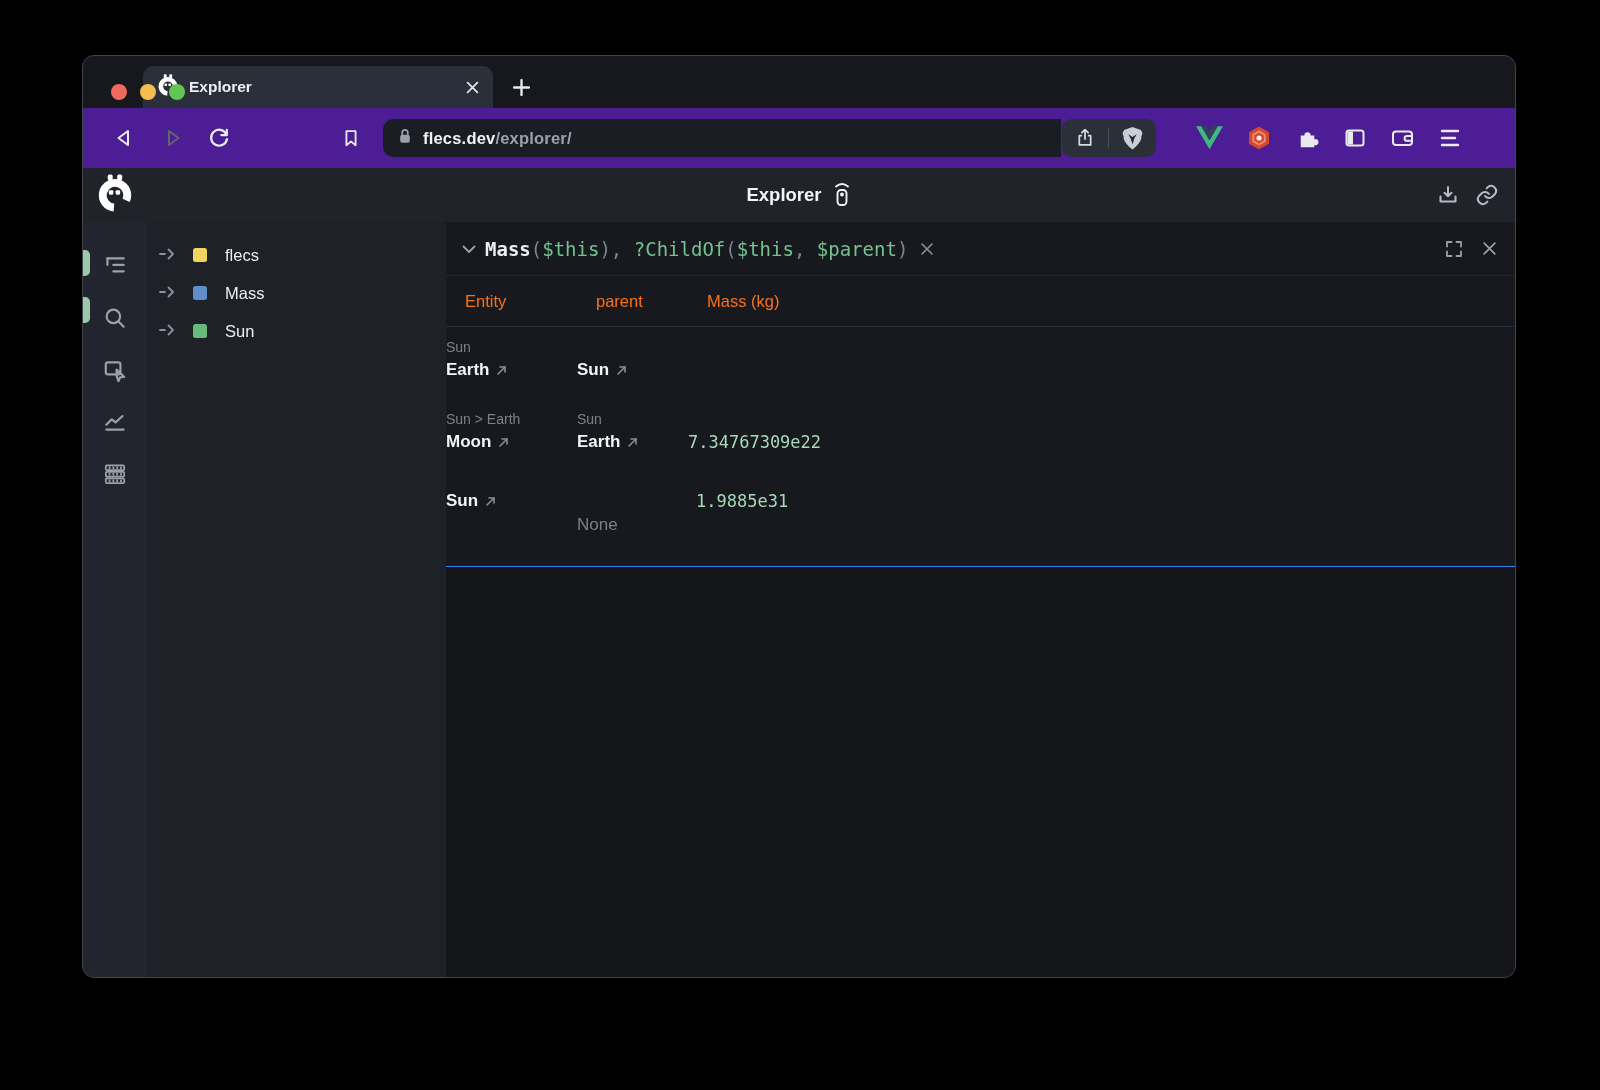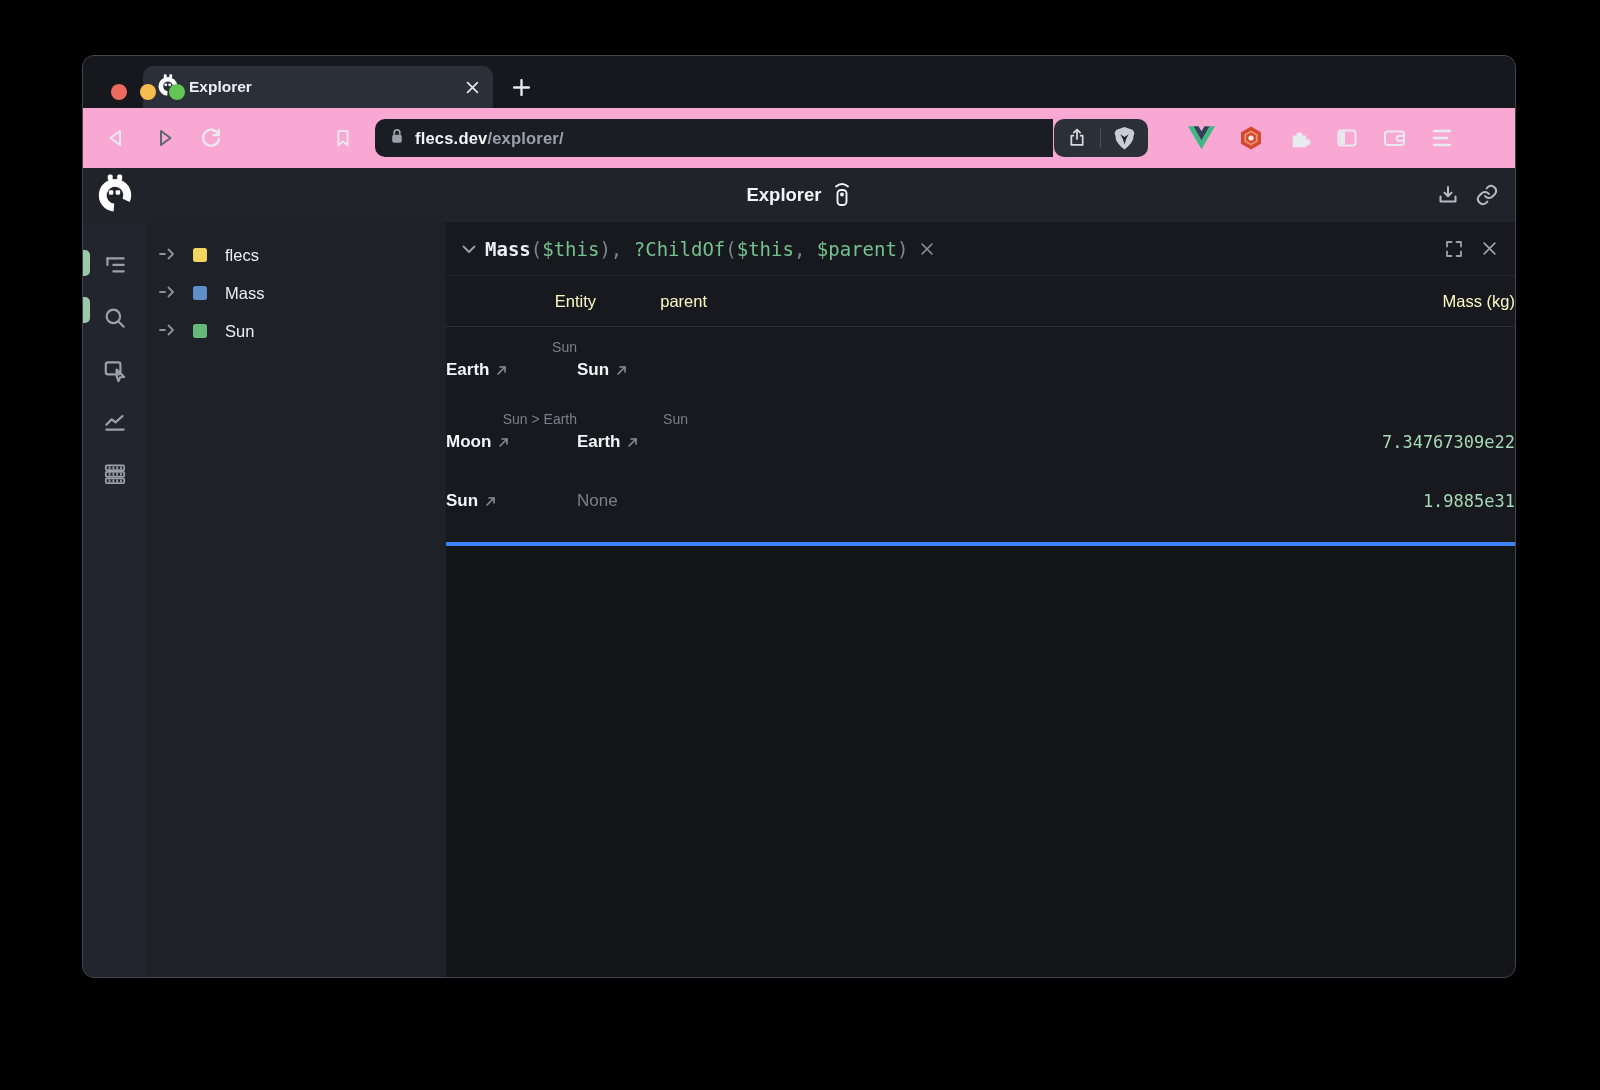--- a/index.html
+++ b/index.html
@@ -12,21 +12,21 @@
   .tabbar{height:52px;background:#16181e;display:flex;align-items:flex-end;padding-left:28px;}
   .lights{display:flex;gap:13px;align-items:center;position:absolute;left:28px;top:28px;}
   .light{width:16px;height:16px;border-radius:50%;border:none;padding:0;cursor:default;}
   .tab{width:350px;height:42px;margin-left:32px;background:#2b2f3a;border-radius:10px 10px 0 0;
     display:flex;align-items:center;padding:0 14px;gap:10px;}
   .tab-title{color:#eceff2;font-size:15.5px;font-weight:600;flex:1;}
   .icon-btn{background:none;border:none;padding:0;display:flex;align-items:center;justify-content:center;cursor:default;}
   .newtab{margin-left:20px;margin-bottom:12px;}
 
   
-  .navbar{height:60px;background:#f9a8d4;display:flex;align-items:center;padding:0 18px;}
+  .navbar{height:60px;background:#4c1d95;display:flex;align-items:center;padding:0 26px;}
   .nav-ic{width:32px;height:32px;}
   .nav-gap{margin-left:15px;}
   .bookmark{margin-left:100px;}
   .urlbar{margin-left:16px;width:773px;height:38px;display:flex;align-items:center;}
   .url-main{flex:1;height:38px;background:#1a1d24;border-radius:10px 0 0 10px;display:flex;
     align-items:center;padding:0 14px;gap:10px;}
   .url-text{font-size:16.5px;letter-spacing:.2px;}
   .url-domain{color:#f1f3f5;font-weight:600;}
   .url-path{color:#9aa1ab;font-weight:600;}
   .url-right{height:38px;background:#2b2f38;border-radius:10px;display:flex;align-items:center;
@@ -48,39 +48,39 @@
   .rail button{width:64px;height:52px;}
   .pill{position:absolute;left:0;width:7px;height:26px;background:#9cc7a9;border-radius:0 5px 5px 0;}
   .pill1{top:194px;} .pill2{top:241px;}
 
   .treepanel{width:299px;background:#1e2127;padding-top:14px;}
   .tree-item{height:38px;display:flex;align-items:center;padding-left:12px;gap:18px;cursor:default;}
   .swatch{width:14px;height:14px;border-radius:2.5px;}
   .tree-label{color:#eceef1;font-size:16.5px;font-weight:500;}
 
   .main{flex:1;background:#131519;}
-  .panel{background:#17191f;border-bottom:4px solid #3b82f6;text-align:right;}
+  .panel{background:#17191f;border-bottom:1px solid #3b82f6;}
   .qheader{height:54px;display:flex;align-items:center;padding:0 18px 0 16px;border-bottom:1px solid #23262d;}
   .qcode{margin-left:9px;font-family:"DejaVu Sans Mono", monospace;font-size:19px;white-space:pre;}
   .q-w{color:#eceef1;font-weight:700;}
   .q-g{color:#7e858f;}
   .q-v{color:#74c28e;}
   .q-x{margin-left:12px;}
   .q-right{margin-left:auto;display:flex;gap:19px;align-items:center;}
 
   .grid{display:grid;grid-template-columns:131px 111px auto;padding-left:19px;}
   .thead{height:51px;align-items:center;border-bottom:1px solid #2a2e36;}
-  .th{color:#fef9c3;font-size:16.5px;}
+  .th{color:#f97316;font-size:16.5px;}
   .row{padding:10px 0 16px;}
   .row.single{padding:17px 0 28px;}
   .path{font-size:14px;color:#79808a;line-height:20px;min-height:20px;}
   .path:empty{visibility:hidden;}
   .ename{display:flex;align-items:center;gap:7px;line-height:26px;color:#f2f4f6;
     font-size:17px;font-weight:600;}
-  .ename.dim{color:#79808a;font-weight:400;}
+  .ename.dim{color:#79808a;font-weight:400;margin-top:24px;}
   .mass{font-family:"DejaVu Sans Mono", monospace;font-size:17px;color:#a7d9b6;line-height:26px;
     padding-top:20px;}
   .row.single .mass{padding-top:0;margin-left:8px;}
 </style>
 </head>
 <body>
 
 <div class="window">
 
   <div class="tabbar">

